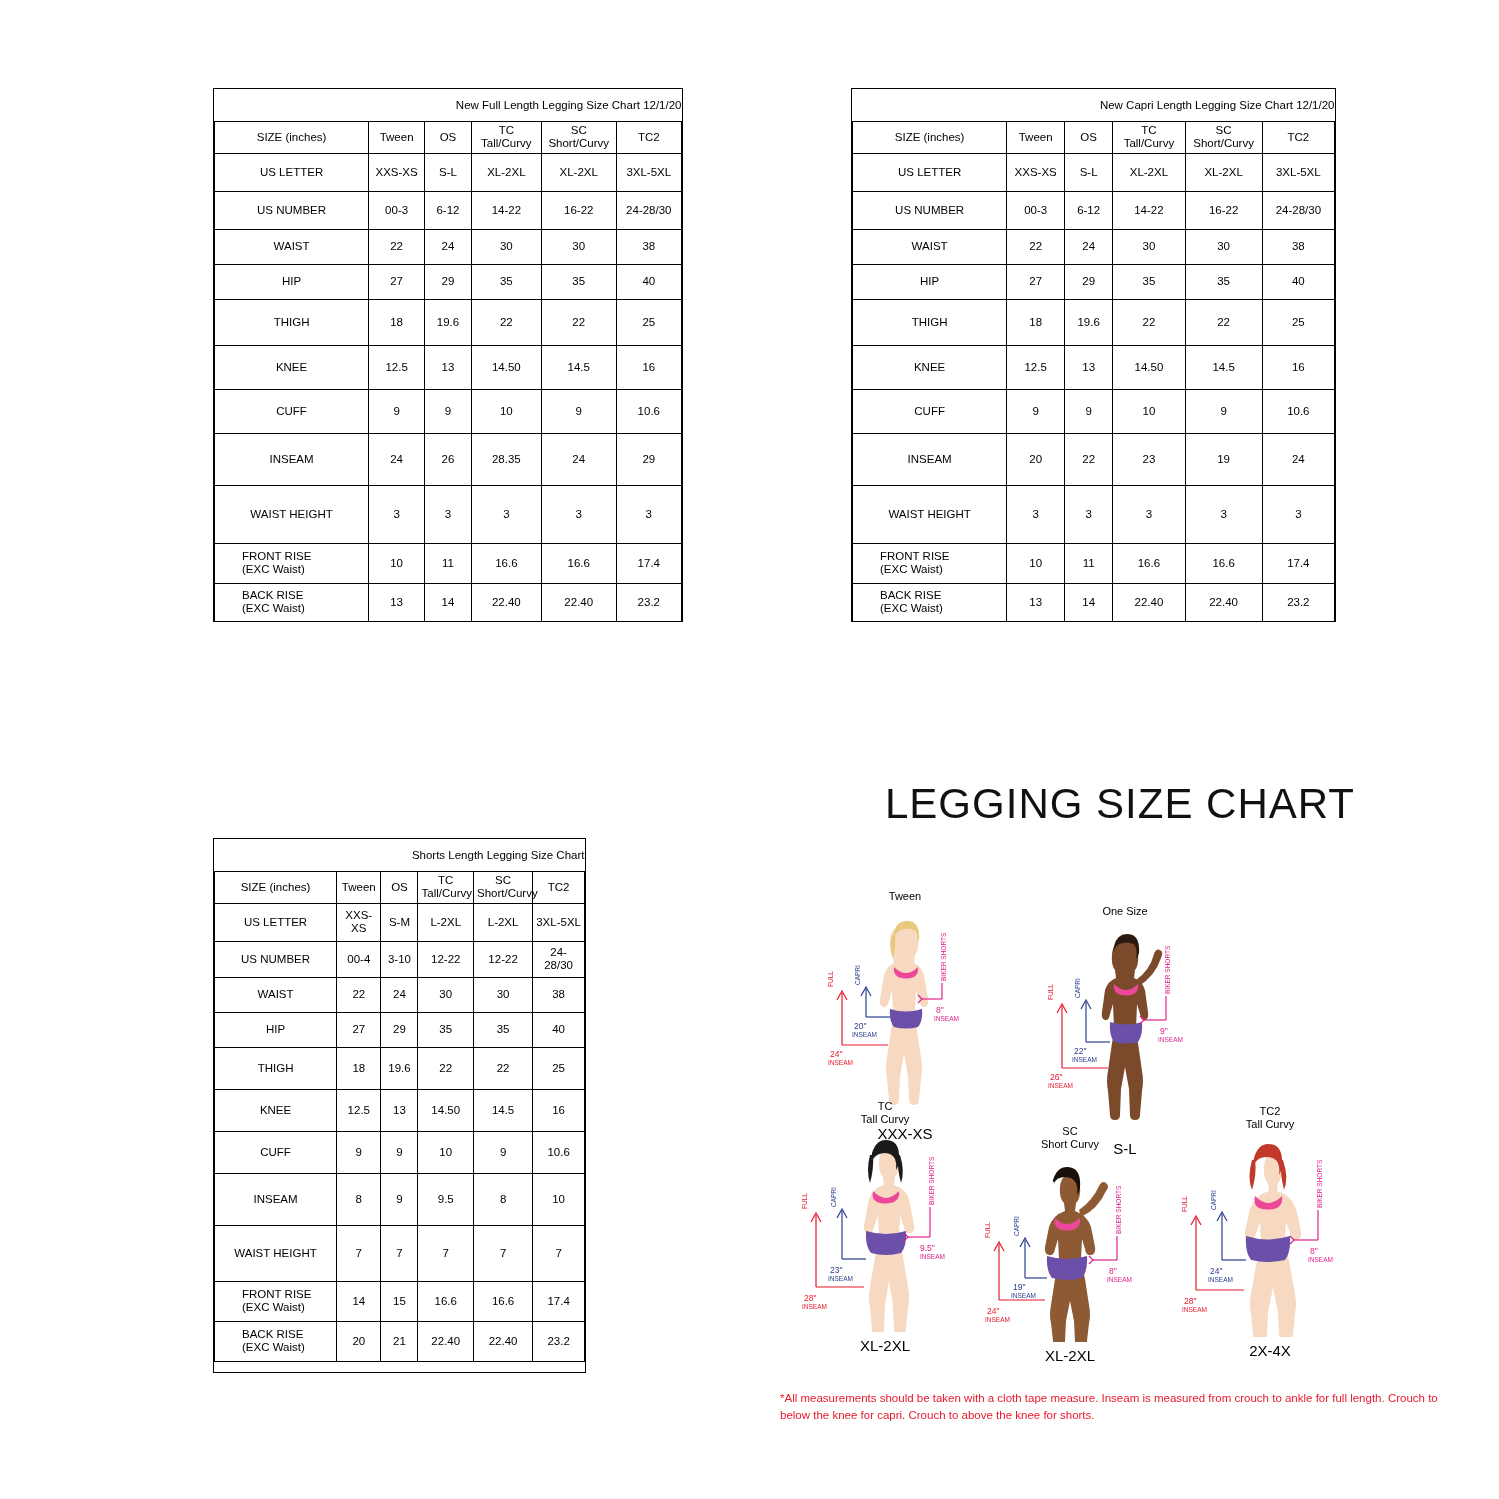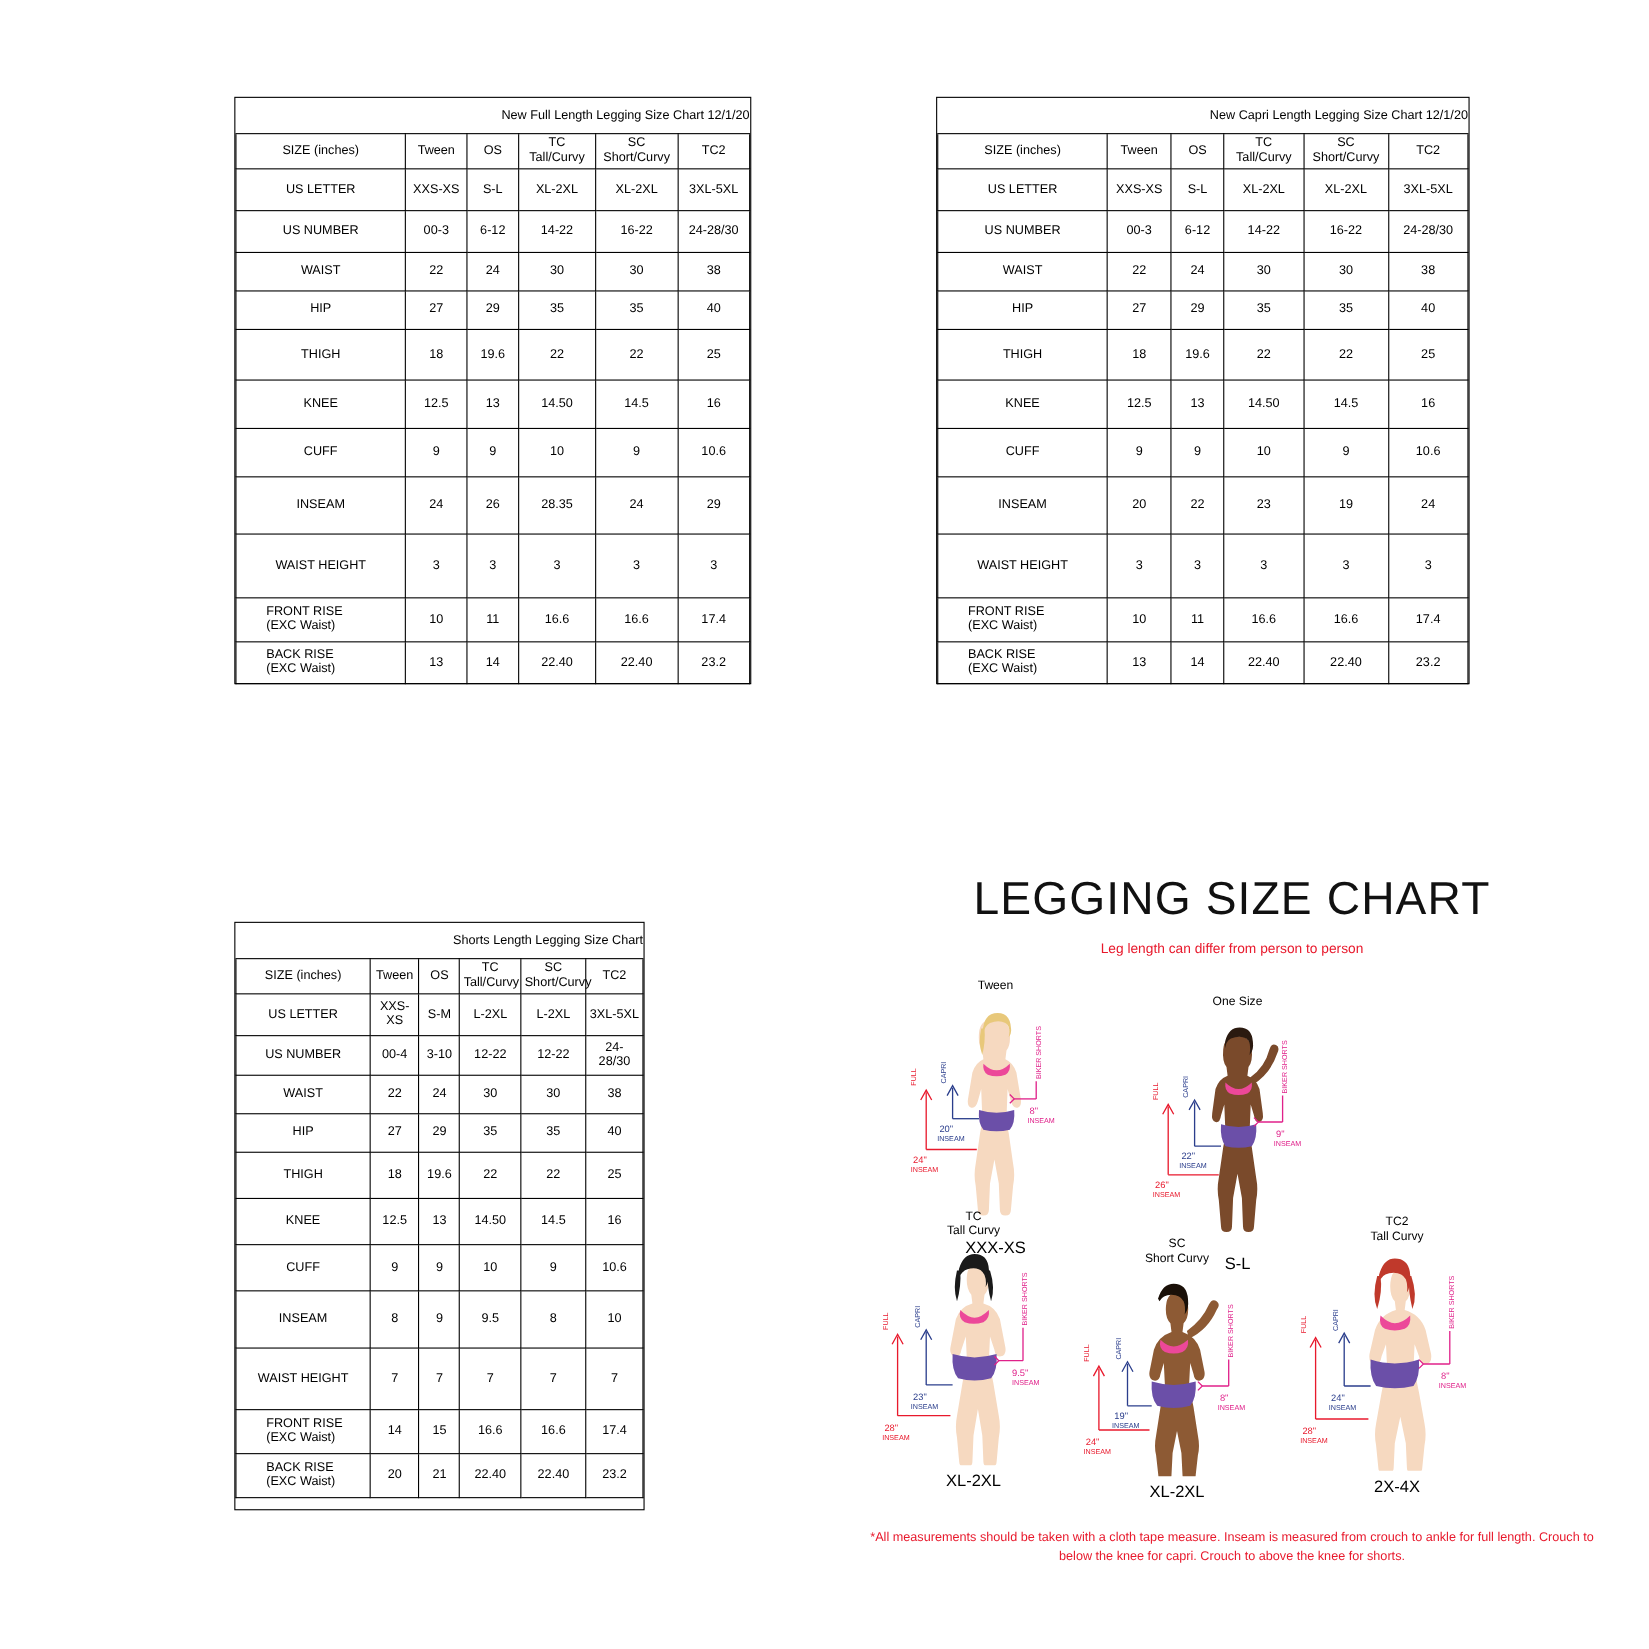--- a/index.html
+++ b/index.html
@@ -63,39 +63,39 @@
     left: 760px;
     top: 780px;
     width: 720px;
     height: 690px;
   }
   #illus-title {
     text-align: center;
     font-size: 42px;
     letter-spacing: 1px;
     font-weight: normal;
-    margin: 13px;
+    margin: 0;
     padding: 0;
     color: #111;
   }
   .red-note {
     color: #e8192c;
     text-align: center;
     font-size: 12.5px;
     line-height: 1.35;
     margin-top: 8px;
   }
   .footnote {
     position: absolute;
     left: 0;
     top: 610px;
     width: 720px;
     color: #e8192c;
     font-size: 11.5px;
-    text-align: center;
+    text-align: left;
     line-height: 1.45;
   }
   .figure {
     position: absolute;
     text-align: center;
   }
   .fig-top-label {
     font-size: 11px;
     line-height: 1.15;
     margin-bottom: 2px;
@@ -505,21 +505,20 @@
     </tr>
   </tbody>
     </table>
 </div>
 
 <div id="illustration-panel">
 
   <div id="illus-title">LEGGING  SIZE CHART</div>
 
   <div class="red-note">
-    <div>Leg length can differ from person to person</div>
   </div>
 
   <div class="figure" style="left:50px; top:110px; width:190px;">
     <div class="fig-top-label">
       <div>Tween</div>
     </div>
     <div class="fig-svg-wrap">
       <svg width="190" height="215" viewBox="0 0 190 215">
 
         <g>

